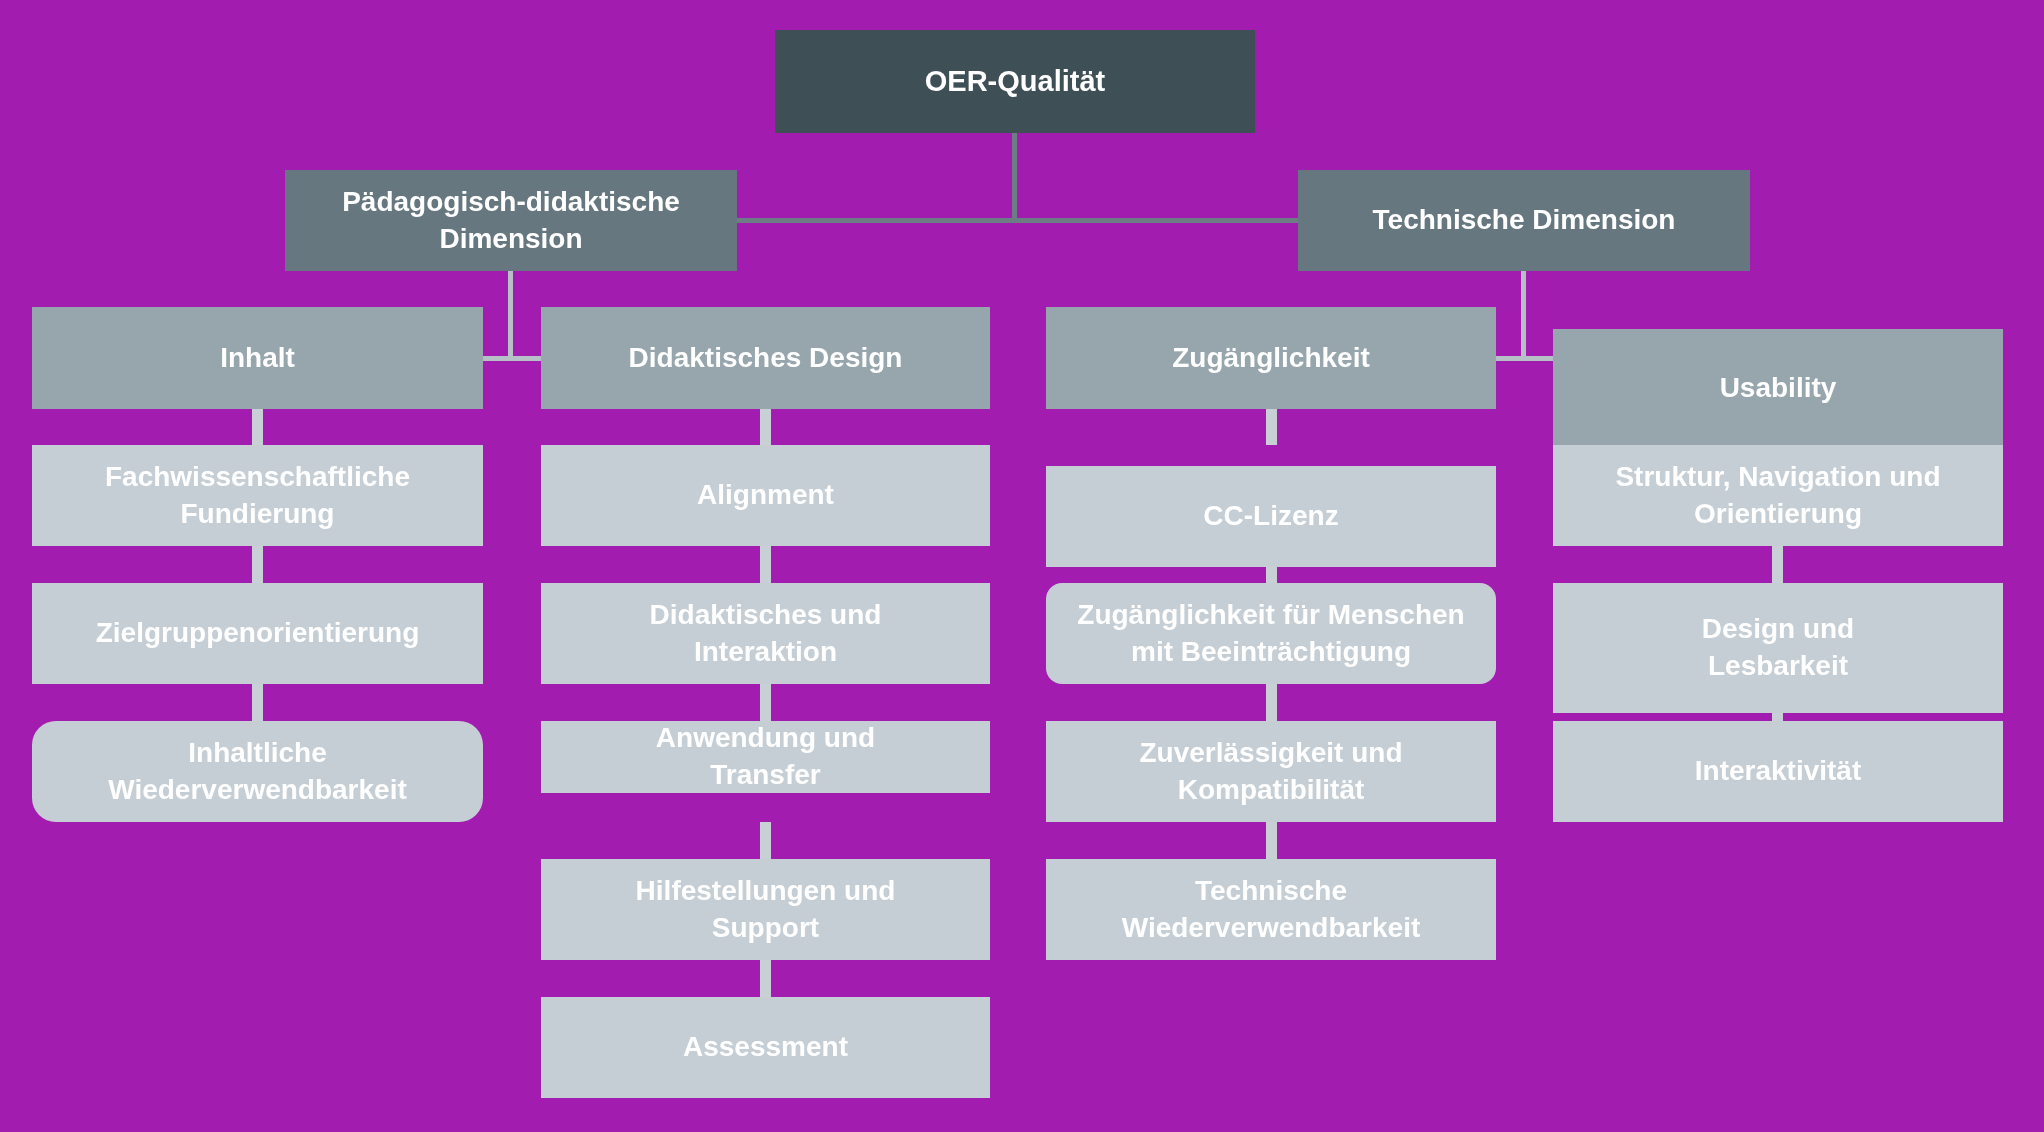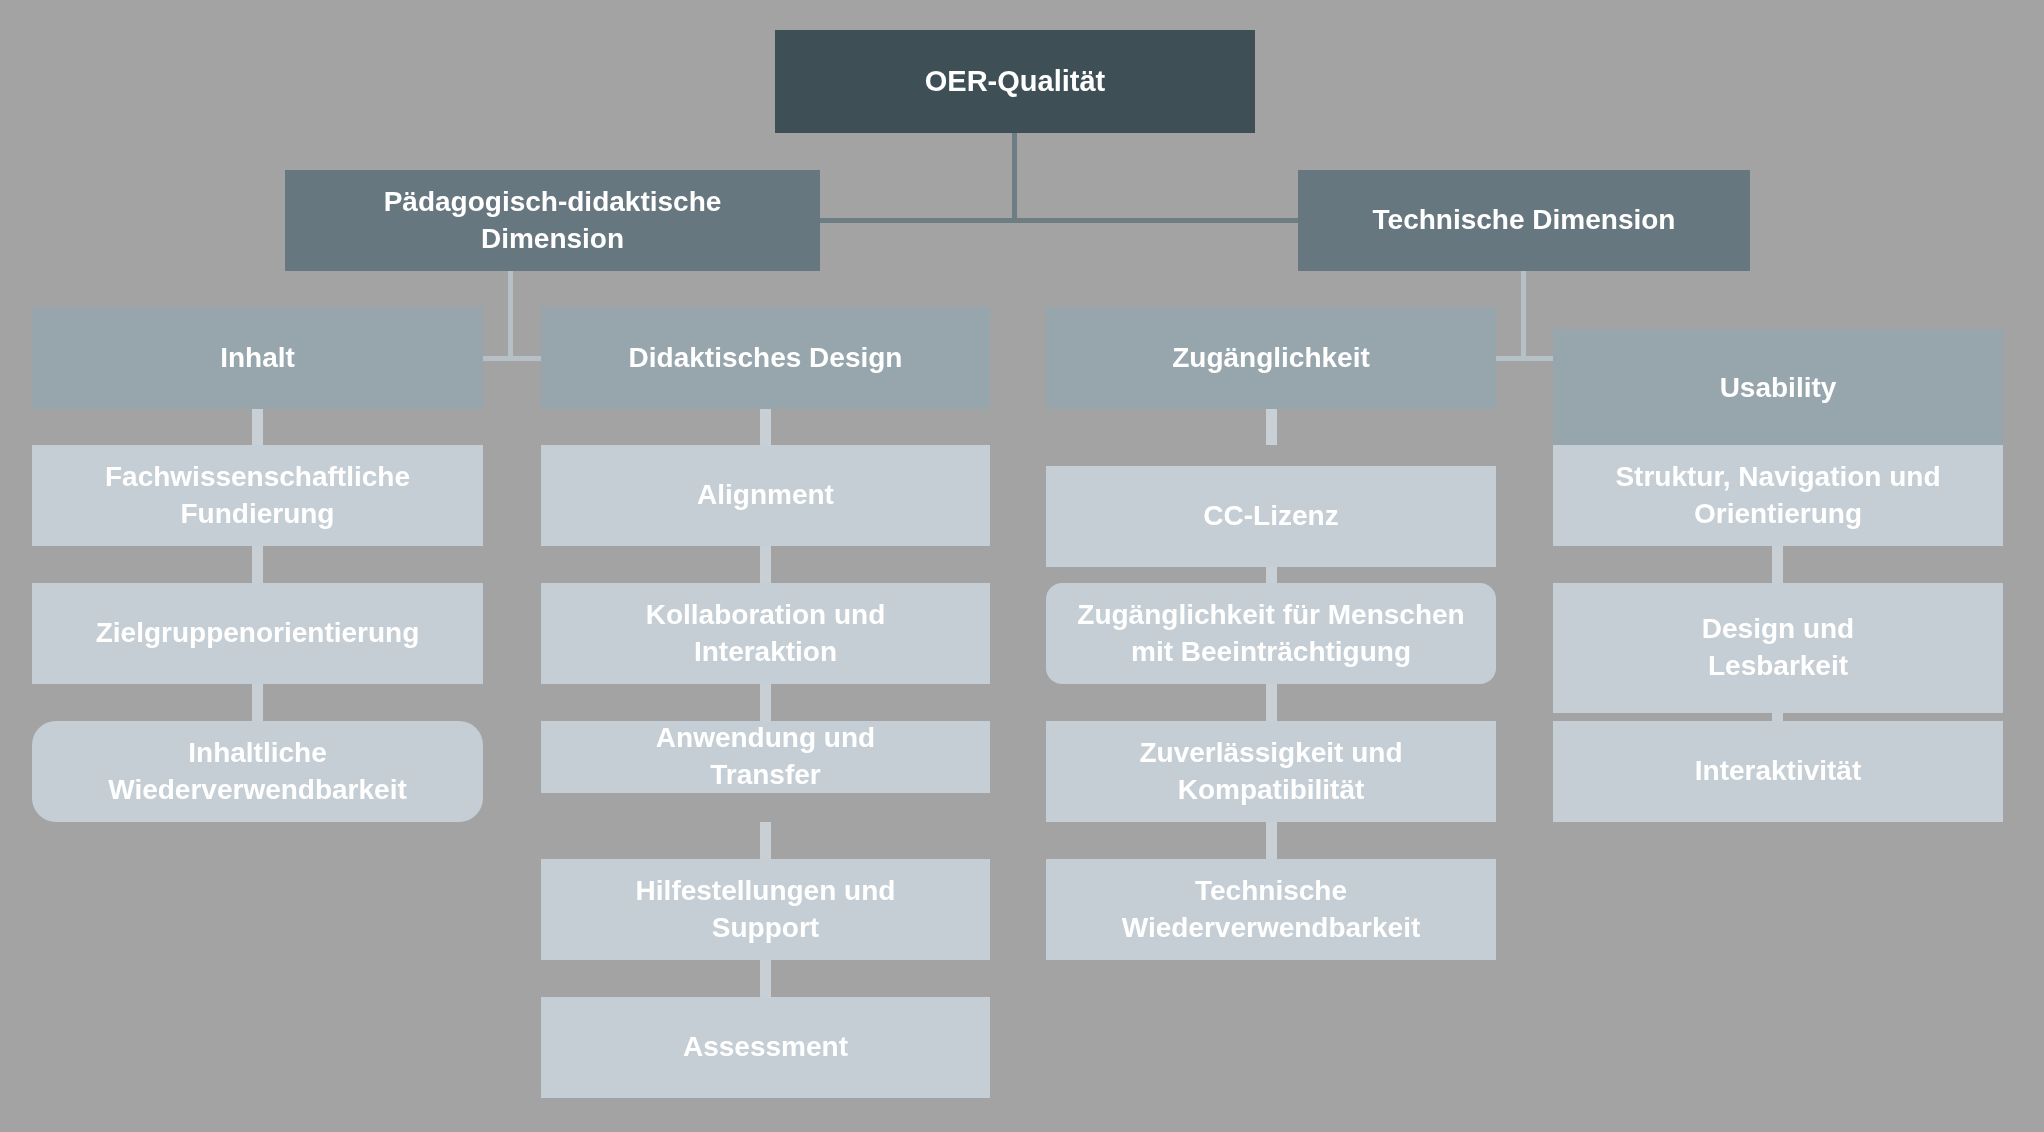--- a/index.html
+++ b/index.html
@@ -5,21 +5,21 @@
 <style>
   html, body {
     margin: 0;
     padding: 0;
     background: #ffffff;
   }
   .canvas {
     position: relative;
     width: 2044px;
     height: 1132px;
-    background: #a3a3a3;
+    background: #a21caf;
     overflow: hidden;
     font-family: "Liberation Sans", "DejaVu Sans", sans-serif;
   }
   .node {
     position: absolute;
     display: flex;
     align-items: center;
     justify-content: center;
     text-align: center;
     color: #ffffff;
@@ -65,37 +65,37 @@
   <div class="line leaf" style="left:1266px; top:546px; width:11px; height:37px;"></div>
   <div class="line leaf" style="left:1266px; top:684px; width:11px; height:37px;"></div>
   <div class="line leaf" style="left:1266px; top:822px; width:11px; height:37px;"></div>
 
   <div class="line leaf" style="left:1772px; top:409px; width:11px; height:36px;"></div>
   <div class="line leaf" style="left:1772px; top:546px; width:11px; height:37px;"></div>
   <div class="line leaf" style="left:1772px; top:684px; width:11px; height:37px;"></div>
 
   <div class="node lvl1" style="left:775px; top:30px; width:480px; height:103px;">OER-Qualität</div>
 
-  <div class="node lvl2" style="left:285px; top:170px; width:535px; height:101px;">Pädagogisch-didaktische
+  <div class="node lvl2" style="left:285px; top:170px; width:452px; height:101px;">Pädagogisch-didaktische
 Dimension</div>
   <div class="node lvl2" style="left:1298px; top:170px; width:452px; height:101px;">Technische Dimension</div>
 
   <div class="node lvl3" style="left:32px; top:307px; width:451px; height:102px;">Inhalt</div>
   <div class="node lvl3" style="left:541px; top:307px; width:449px; height:102px;">Didaktisches Design</div>
   <div class="node lvl3" style="left:1046px; top:307px; width:450px; height:102px;">Zugänglichkeit</div>
   <div class="node lvl3" style="left:1553px; top:307px; width:450px; height:118px;margin-top:22px;">Usability</div>
 
   <div class="node lvl4" style="left:32px; top:445px; width:451px; height:101px;">Fachwissenschaftliche
 Fundierung</div>
   <div class="node lvl4" style="left:32px; top:583px; width:451px; height:101px;">Zielgruppenorientierung</div>
   <div class="node lvl4" style="left:32px; top:721px; width:451px; height:101px;border-radius:24px;">Inhaltliche
 Wiederverwendbarkeit</div>
 
   <div class="node lvl4" style="left:541px; top:445px; width:449px; height:101px;">Alignment</div>
-  <div class="node lvl4" style="left:541px; top:583px; width:449px; height:101px;">Kollaboration und
+  <div class="node lvl4" style="left:541px; top:583px; width:449px; height:101px;">Didaktisches und
 Interaktion</div>
   <div class="node lvl4" style="left:541px; top:721px; width:449px; height:72px;">Anwendung und
 Transfer</div>
   <div class="node lvl4" style="left:541px; top:859px; width:449px; height:101px;">Hilfestellungen und
 Support</div>
   <div class="node lvl4" style="left:541px; top:997px; width:449px; height:101px;">Assessment</div>
 
   <div class="node lvl4" style="left:1046px; top:466px; width:450px; height:101px;">CC-Lizenz</div>
   <div class="node lvl4" style="left:1046px; top:583px; width:450px; height:101px;border-radius:16px;">Zugänglichkeit für Menschen
 mit Beeinträchtigung</div>

